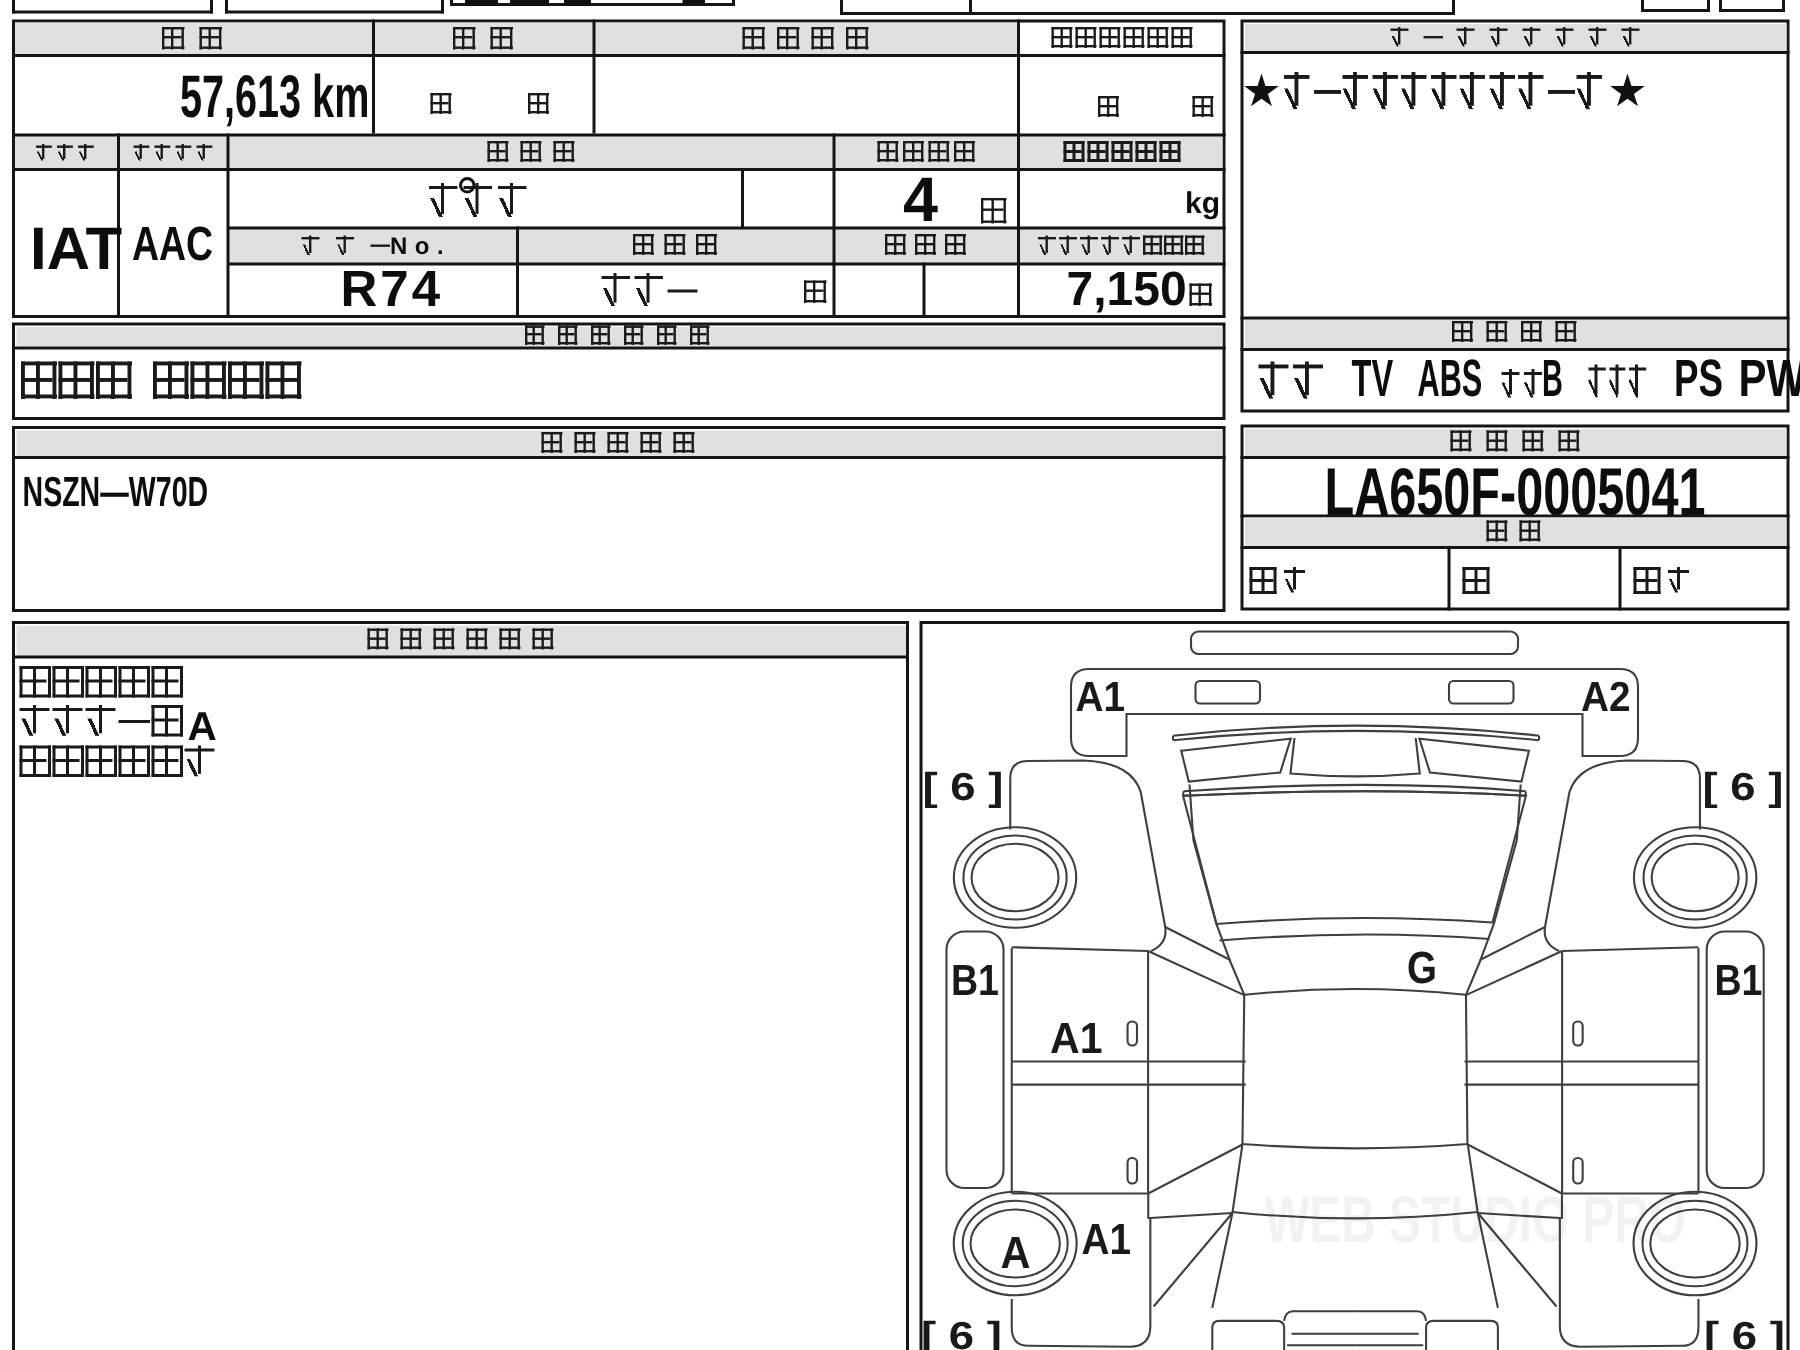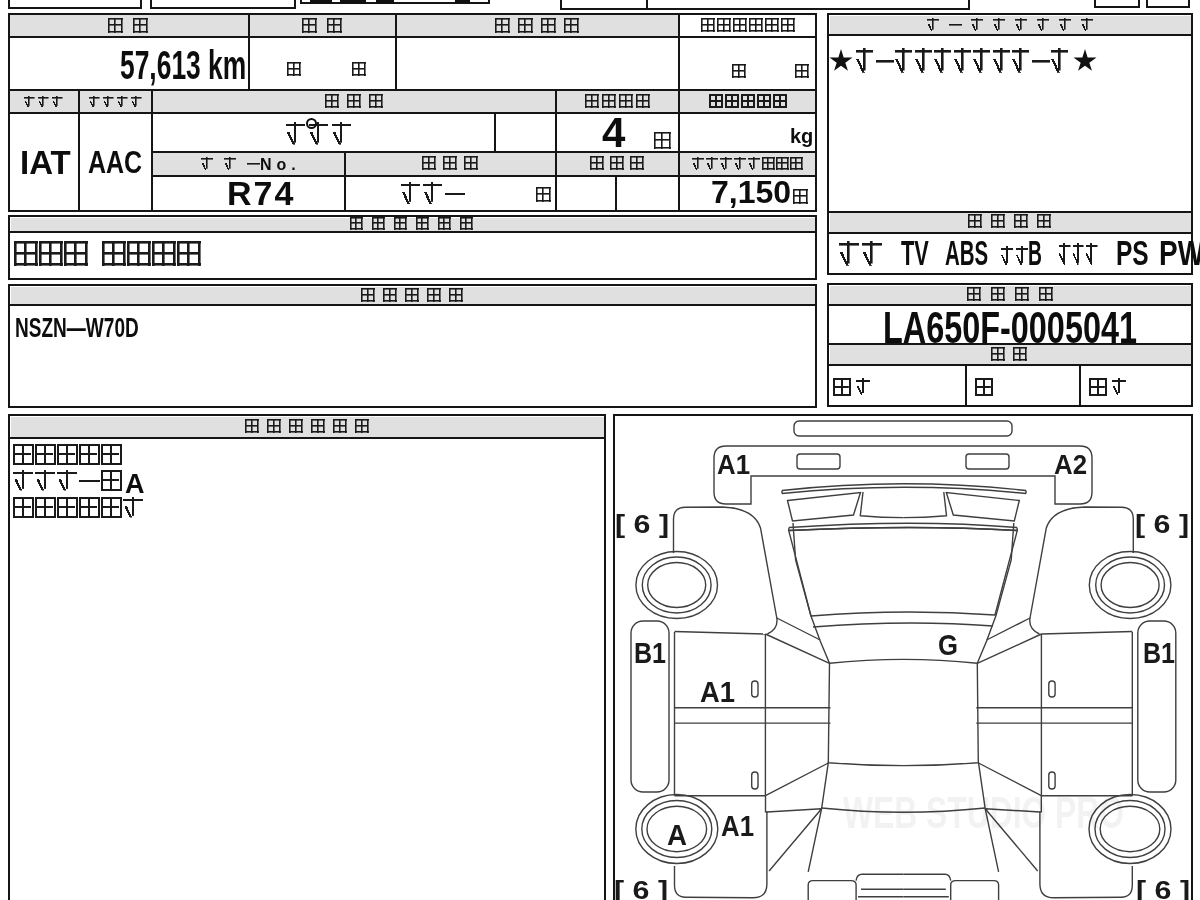--- a/index.html
+++ b/index.html
@@ -95,21 +95,21 @@
 <div class="run" style="left:24px;top:96px"><i class="kt" style="width:11px;height:11px;margin-right:3px"></i><i class="kt" style="width:11px;height:11px;margin-right:3px"></i><i class="kt" style="width:11px;height:11px"></i></div>
 
 <div class="run" style="left:89px;top:96px"><i class="kt" style="width:11px;height:11px;margin-right:3px"></i><i class="kt" style="width:11px;height:11px;margin-right:3px"></i><i class="kt" style="width:11px;height:11px;margin-right:3px"></i><i class="kt" style="width:11px;height:11px"></i></div>
 
 <div class="run" style="left:325px;top:94px"><i class="kj" style="width:14px;height:14px;margin-right:8px"></i><i class="kj" style="width:14px;height:14px;margin-right:8px"></i><i class="kj" style="width:14px;height:14px"></i></div>
 
 <div class="run" style="left:585px;top:94px"><i class="kj" style="width:14px;height:14px;margin-right:3px"></i><i class="kj" style="width:14px;height:14px;margin-right:3px"></i><i class="kj" style="width:14px;height:14px;margin-right:3px"></i><i class="kj" style="width:14px;height:14px"></i></div>
 
 <div class="run" style="left:709px;top:94px"><i class="kj" style="width:14px;height:14px;margin-right:2px;--t:2.2px"></i><i class="kj" style="width:14px;height:14px;margin-right:2px;--t:2.2px"></i><i class="kj" style="width:14px;height:14px;margin-right:2px;--t:2.2px"></i><i class="kj" style="width:14px;height:14px;margin-right:2px;--t:2.2px"></i><i class="kj" style="width:14px;height:14px;--t:2.2px"></i></div>
 
-<div class="t" style="left:20px;top:146px;font-size:33px">IAT</div>
+<div class="t" style="left:20px;top:146px;font-size:40px">IAT</div>
 
 <div class="t" style="left:88px;top:146px;font-size:32px;transform:scaleX(0.78);transform-origin:0 0">AAC</div>
 
 <div class="run" style="left:286px;top:122px"><i class="kt" style="width:20px;height:23px;margin-right:3px;--t:2.4px"></i><i class="kt" style="width:20px;height:23px;margin-right:3px;--t:2.4px"></i><i class="kt" style="width:20px;height:23px;--t:2.4px"></i></div>
 <div class="abs" style="left:306px;top:118px;width:7px;height:7px;border:2px solid #111;border-radius:50%"></div>
 
 <div class="t" style="left:602px;top:112px;font-size:42px">4</div>
 <div class="run" style="left:654px;top:132px"><i class="kj" style="width:17px;height:17px"></i></div>
 
 <div class="t" style="left:790px;top:126px;font-size:20px;font-weight:bold">kg</div>

